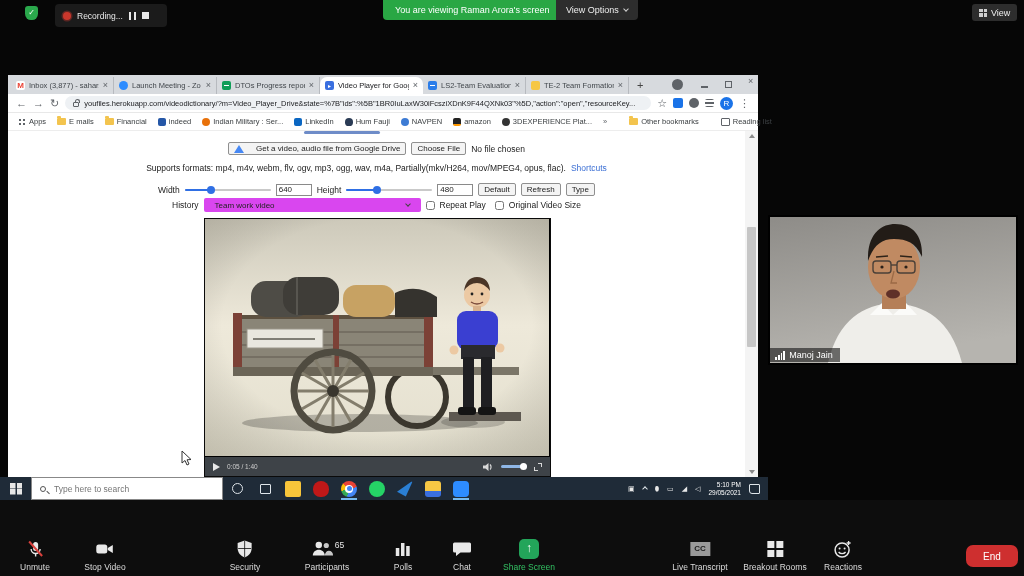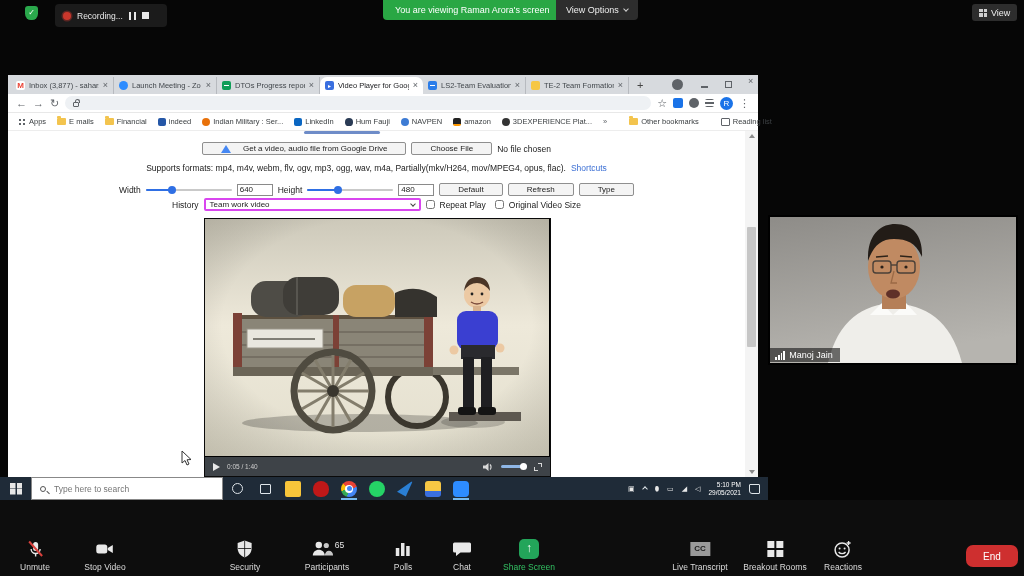--- a/index.html
+++ b/index.html
@@ -67,29 +67,29 @@
 
   .content{position:absolute;left:0;top:56px;width:737px;height:346px;background:#fff;font-size:8.5px;color:#222;}
   .vscroll{position:absolute;left:737px;top:56px;width:13px;height:346px;background:#f4f4f4;}
   .vthumb{position:absolute;left:2px;top:96px;width:9px;height:120px;background:#c6c6c6;border-radius:1px;}
   .sarr{position:absolute;left:3.5px;width:0;height:0;border-left:3px solid transparent;border-right:3px solid transparent;}
   .sarr.up{top:3px;border-bottom:4px solid #8a8a8a;}
   .sarr.dn{bottom:3px;border-top:4px solid #8a8a8a;}
 
   .bluebar{position:absolute;left:296px;top:0;width:76px;height:3px;background:#6e8cc8;border-radius:2px;}
   .crow{position:absolute;left:0;width:737px;display:flex;justify-content:center;align-items:center;gap:5px;white-space:nowrap;}
-  .btn{border:1px solid #8f8f8f;background:#f4f4f4;border-radius:2px;font-size:8px;color:#222;padding:1px 18px;display:flex;align-items:center;gap:12px;}
+  .btn{border:1px solid #8f8f8f;background:#f4f4f4;border-radius:2px;font-size:8px;color:#222;padding:1px 5px;display:flex;align-items:center;gap:12px;}
   .drive-tri{width:0;height:0;border-left:5px solid transparent;border-right:5px solid transparent;border-bottom:8px solid #4688f4;position:relative;}
   .link{color:var(--link-blue);}
   .slider{position:relative;width:86px;height:10px;}
   .slider .track{position:absolute;left:0;top:4.5px;width:100%;height:2px;background:#c9c9c9;border-radius:1px;}
   .slider .fill{position:absolute;left:0;top:4.5px;height:2px;background:var(--slider-blue);border-radius:1px;}
   .slider .thumb{position:absolute;top:1px;width:8px;height:8px;border-radius:50%;background:var(--slider-blue);}
   .numin{width:36px;height:12px;border:1px solid #8a8a8a;font-size:8px;padding:0 2px;color:#222;background:#fff;}
-  .selbox{width:217px;height:13px;border:2px solid #d946ef;border-radius:2px;background:#fff;display:flex;align-items:center;justify-content:space-between;padding:0 4px;font-size:8px;}
+  .selbox{width:217px;height:13px;border:7px solid #d946ef;border-radius:2px;background:#fff;display:flex;align-items:center;justify-content:space-between;padding:0 4px;font-size:8px;}
   .sel-car{width:4px;height:4px;border-right:1.2px solid #444;border-bottom:1.2px solid #444;transform:rotate(45deg);margin-top:-2px;}
 
   .video{position:absolute;left:196px;top:87px;width:347px;height:259px;border:1.5px solid #0a0a0a;background:#000;}
   .vctrl{position:absolute;left:0;bottom:0;width:100%;height:19px;background:#3e4348;display:flex;align-items:center;gap:7px;padding:0 8px;}
   .playtri{width:0;height:0;border-top:4.5px solid transparent;border-bottom:4.5px solid transparent;border-left:7px solid #e8e8e8;}
   .vtime{color:#cfcfcf;font-size:6.5px;}
   .vol-line{width:26px;height:2.5px;background:#8fb7e6;border-radius:2px;position:relative;}
   .vol-line:after{content:"";position:absolute;right:0;top:-2.5px;width:7px;height:7px;border-radius:50%;background:#fff;}
   .fs-ico{width:8px;height:8px;position:relative;}
   .fs-ico:before,.fs-ico:after{content:"";position:absolute;width:3px;height:3px;border:1.2px solid #d8d8d8;}
@@ -208,20 +208,21 @@
       <span class="wc-rest abs"></span>
       <span class="wc wc-close">×</span>
     </div>
 
     <div class="nav">
       <span class="navg">←</span>
       <span class="navg">→</span>
       <span class="navg">↻</span>
       <div class="urlpill">
         <span class="lock"></span>
+        <span class="urltxt">youfiles.herokuapp.com/videodictionary/?m=Video_Player_Drive&amp;state=%7B"ids":%5B"1BR0IuLaxW30iFcsziXDnK9F44QXNk03"%5D,"action":"open","resourceKey...</span>
       </div>
       <span class="navg">☆</span>
       <span class="ext-sq" style="background:#1a73e8;"></span>
       <span class="ext-sq" style="background:#5f6368;border-radius:50%;"></span>
       <span class="ext-sq" style="background:repeating-linear-gradient(#5f6368 0 1.5px,transparent 1.5px 3.5px);width:9px;height:8px;"></span>
       <span class="avatar-r">R</span>
       <span class="navg">⋮</span>
     </div>
 
     <div class="bookmarks">

